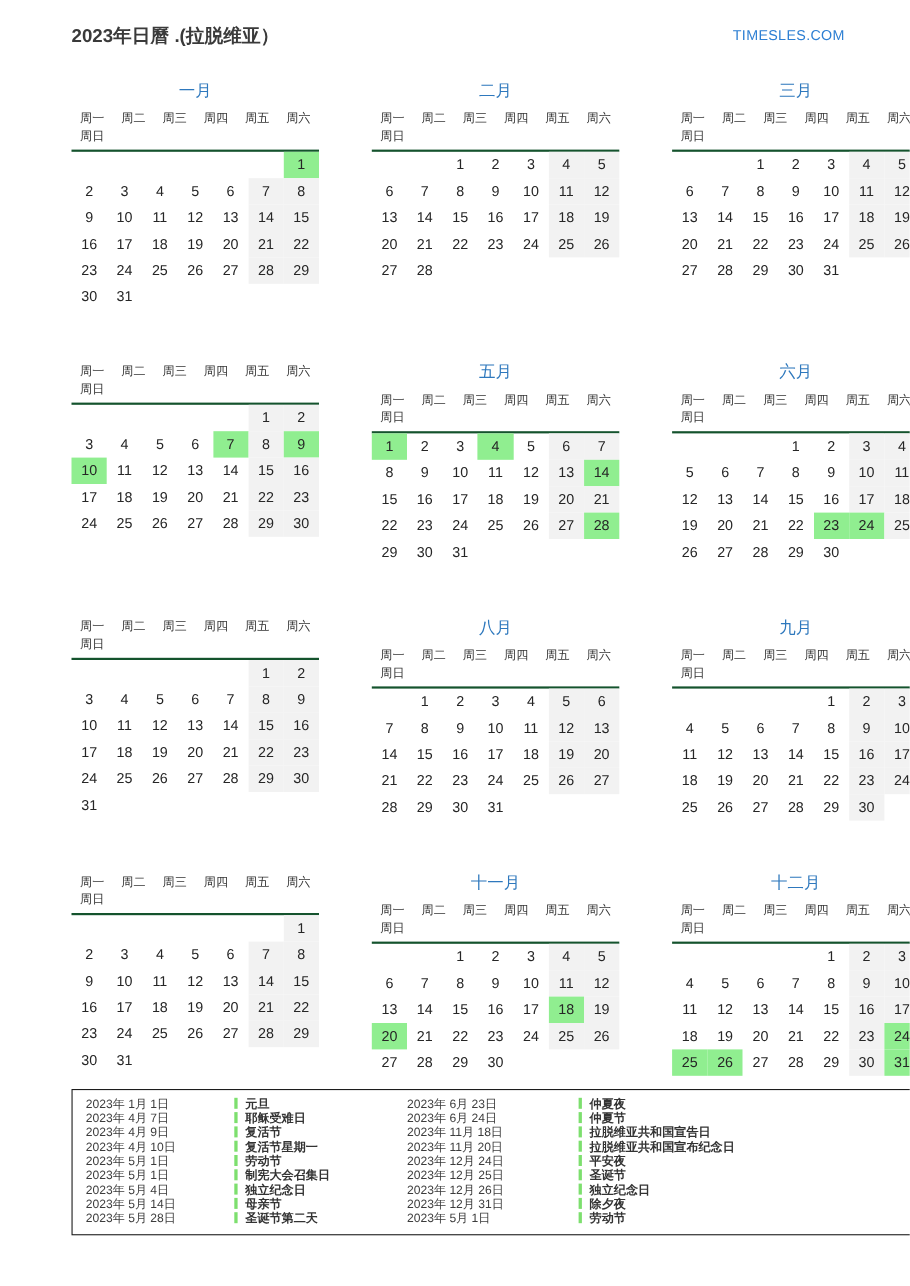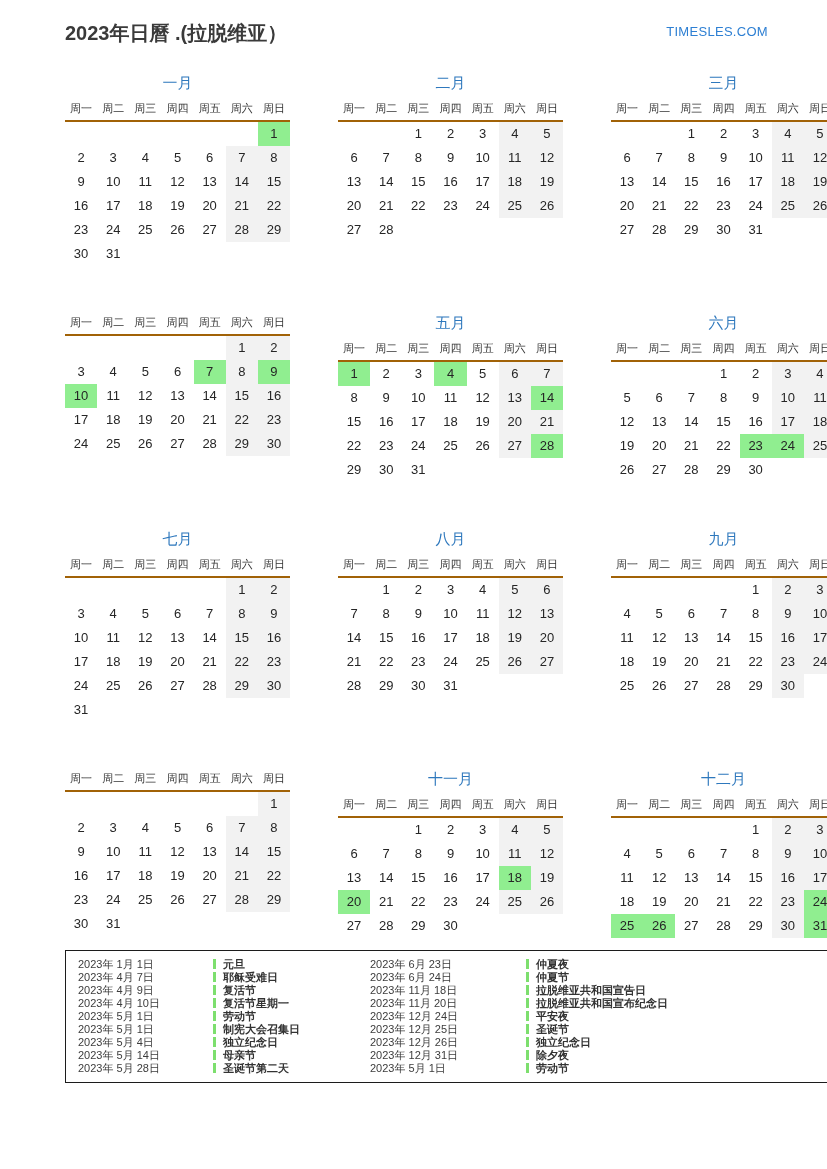--- a/index.html
+++ b/index.html
@@ -3,26 +3,26 @@
 <meta charset="utf-8">
 <style>
   html,body{margin:0;padding:0;}
   body{
     width:827px;height:1169px;background:#ffffff;
     font-family:"Liberation Sans","DejaVu Sans",sans-serif;
     color:#2b2b2b;overflow:hidden;
   }
   .page{padding:20px 0 0 65px;}
   .hdr{display:flex;justify-content:space-between;align-items:flex-start;width:703px;height:26px;margin-bottom:28px;}
-  .hdr h1{margin:0;font-size:20px;line-height:26px;font-weight:bold;color:#3a3a3a;letter-spacing:0;}
+  .hdr h1{margin:0;font-size:17px;line-height:26px;font-weight:bold;color:#3a3a3a;letter-spacing:0;}
   .logo{font-size:13px;line-height:16px;margin-top:4px;color:#2d7fd3;font-weight:normal;letter-spacing:.3px;text-decoration:none;cursor:pointer;}
   .cal-grid{display:grid;grid-template-columns:repeat(3,225px);column-gap:10px;row-gap:20px;width:695px;gap:48px;}
   .month{width:225px;}
   .month-title{margin:0 0 8px;font-size:15px;line-height:18px;font-weight:normal;text-align:center;color:#2e78bd;}
-  .weekdays{display:grid;grid-template-columns:repeat(7,1fr);padding-bottom:4px;border-bottom:2px solid #a16207;}
+  .weekdays{display:grid;grid-template-columns:repeat(6,1fr);padding-bottom:4px;border-bottom:2px solid #14532d;}
   .wd{font-size:11px;line-height:16px;text-align:center;color:#333;white-space:nowrap;}
   .days{display:grid;grid-template-columns:repeat(7,1fr);grid-auto-rows:24px;}
   .day{font-size:13px;line-height:24px;text-align:center;color:#262626;}
   .we{background:#f2f2f2;}
   .hol{background:#90ee90;}
   .legend{margin-top:12px;width:820px;box-sizing:border-box;border:1.5px solid #1c1c1c;
     padding:7px 0 7px 12px;display:grid;grid-template-columns:135px 157px 156px 1fr;align-content:start;}
   .l-date{font-size:11px;line-height:13px;color:#3c3c3c;white-space:nowrap;}
   .l-name{font-size:11px;line-height:13px;color:#333;white-space:nowrap;font-weight:bold;}
   .bar{display:inline-block;width:3px;height:10px;margin-right:7px;background:#7ddf6e;vertical-align:-1px;}
@@ -331,21 +331,20 @@
           <span class="day">26</span>
           <span class="day">27</span>
           <span class="day">28</span>
           <span class="day">29</span>
           <span class="day">30</span>
           <span class="day"></span>
           <span class="day"></span>
         </div>
       </section>
       <section class="month">
-        <h2 class="month-title">七月</h2>
         <div class="weekdays">
           <span class="wd">周一</span>
           <span class="wd">周二</span>
           <span class="wd">周三</span>
           <span class="wd">周四</span>
           <span class="wd">周五</span>
           <span class="wd">周六</span>
           <span class="wd">周日</span>
         </div>
         <div class="days">

